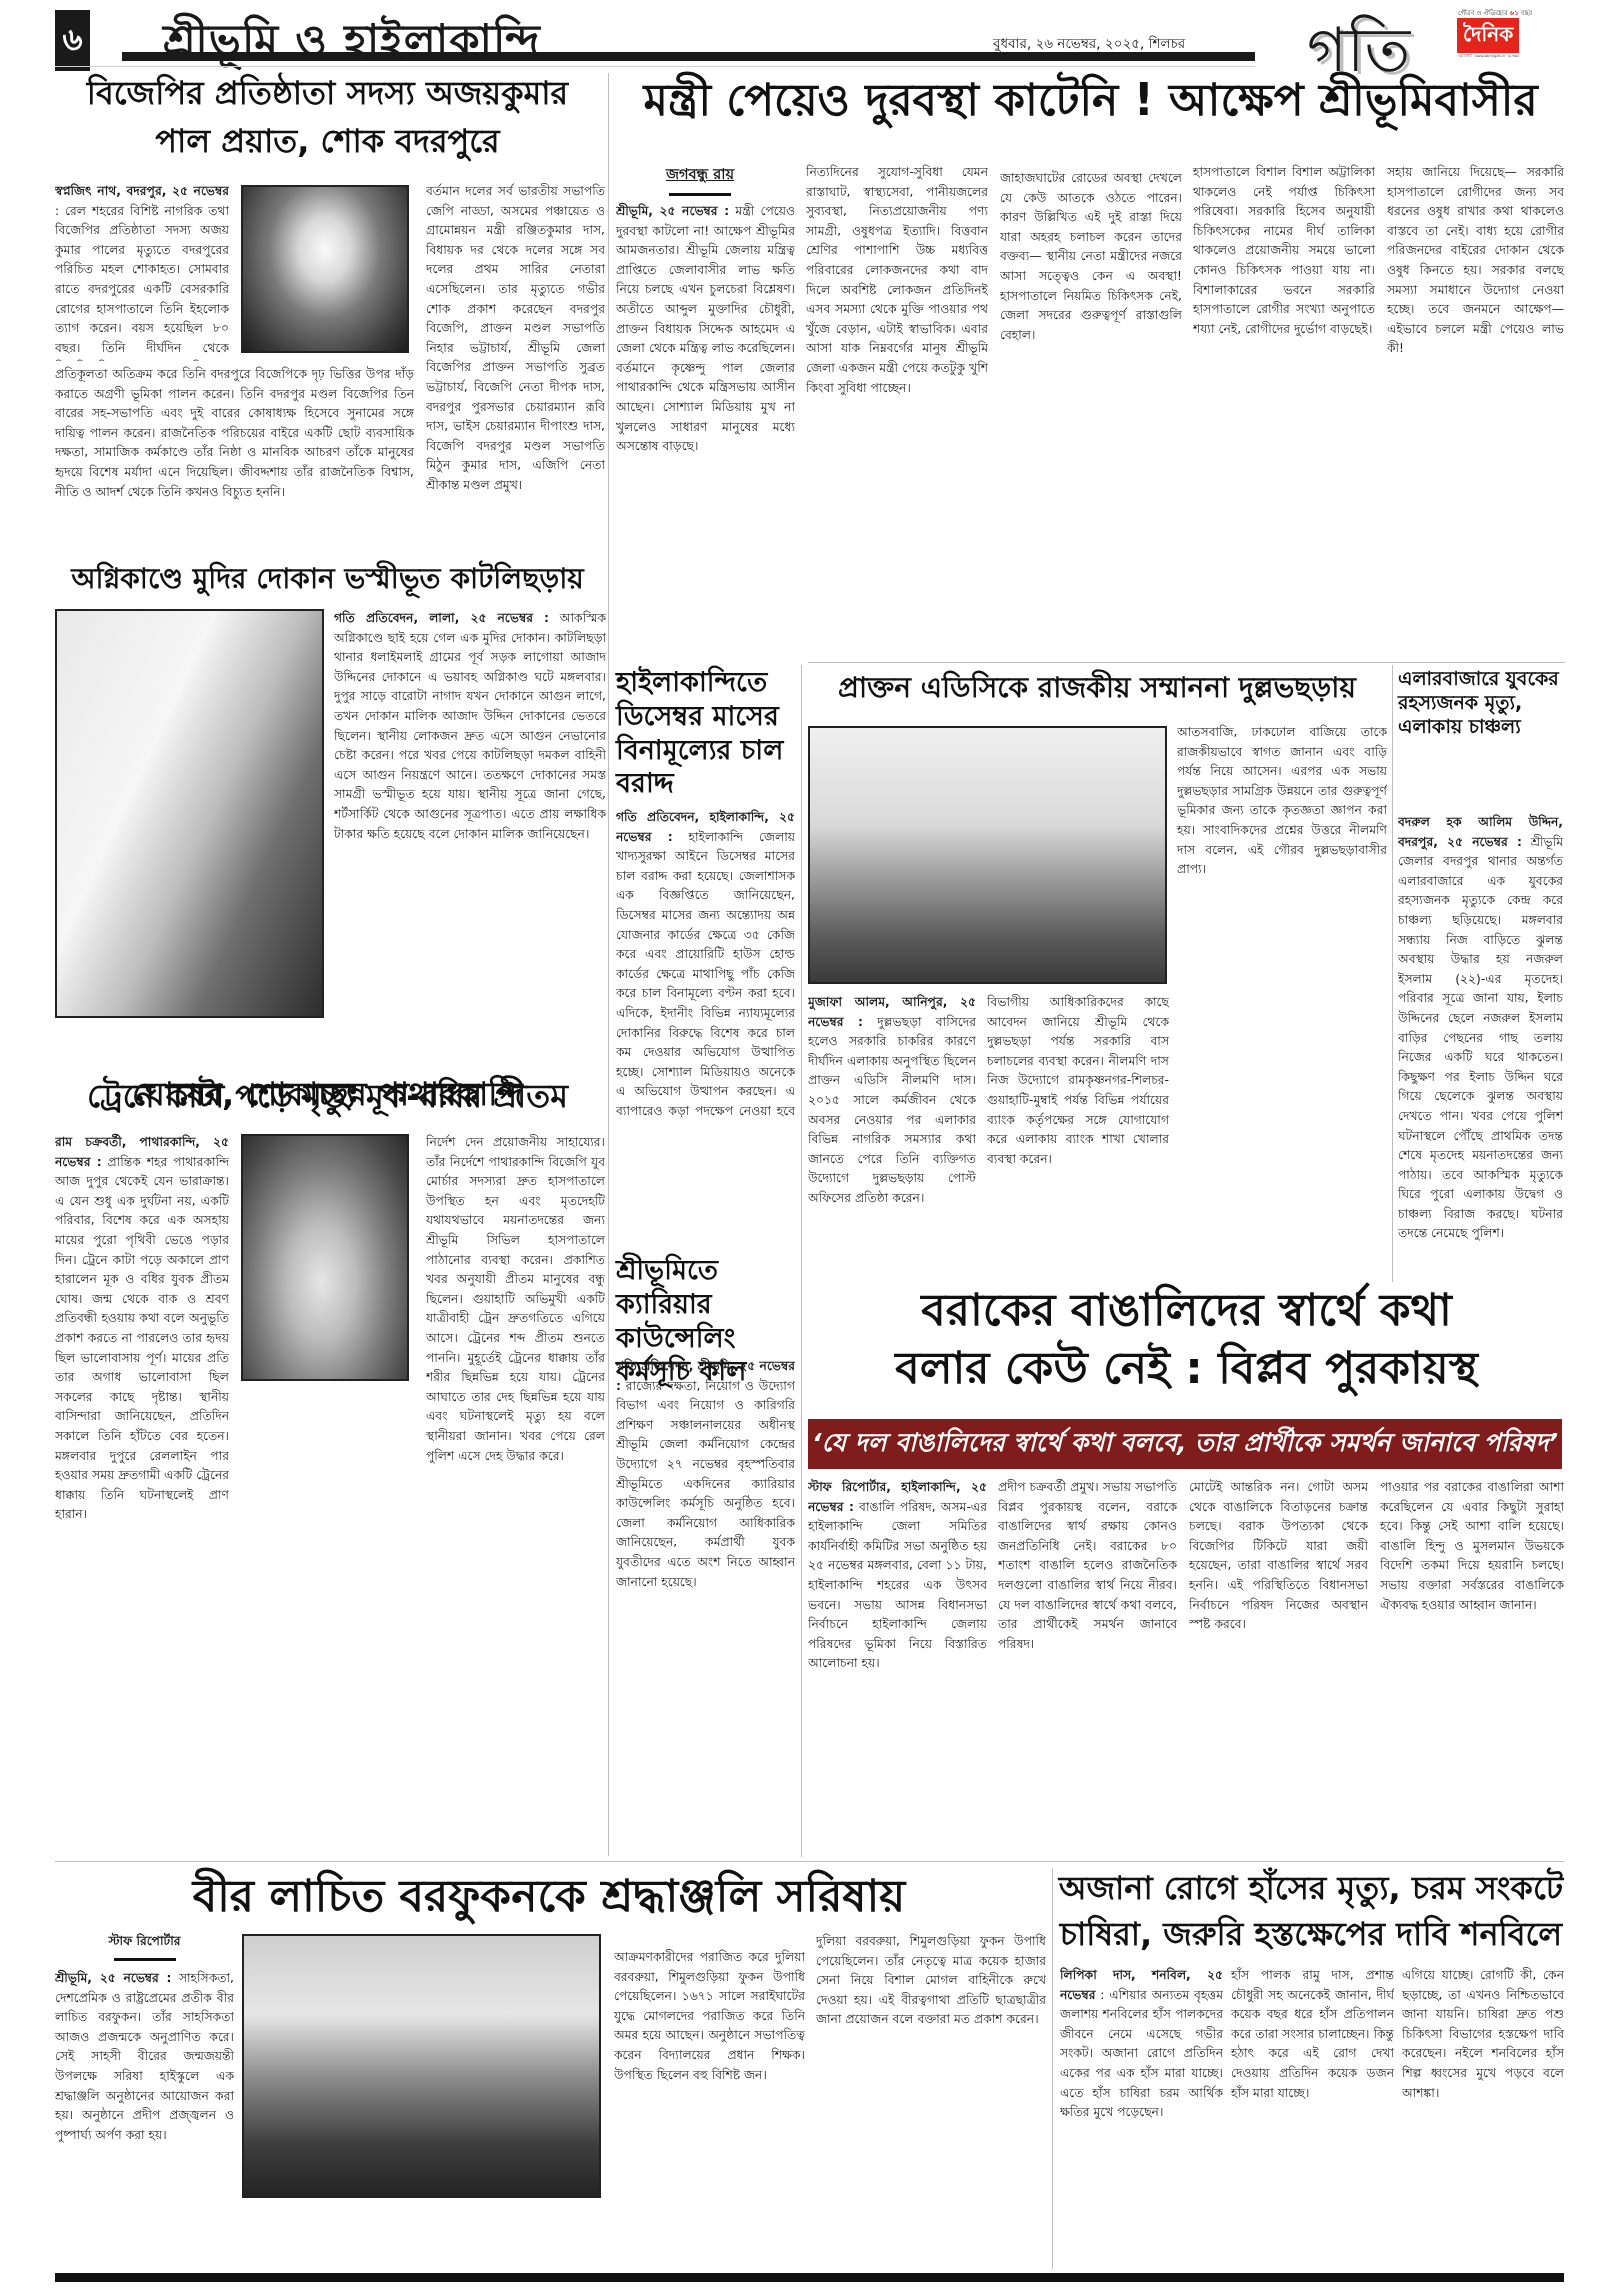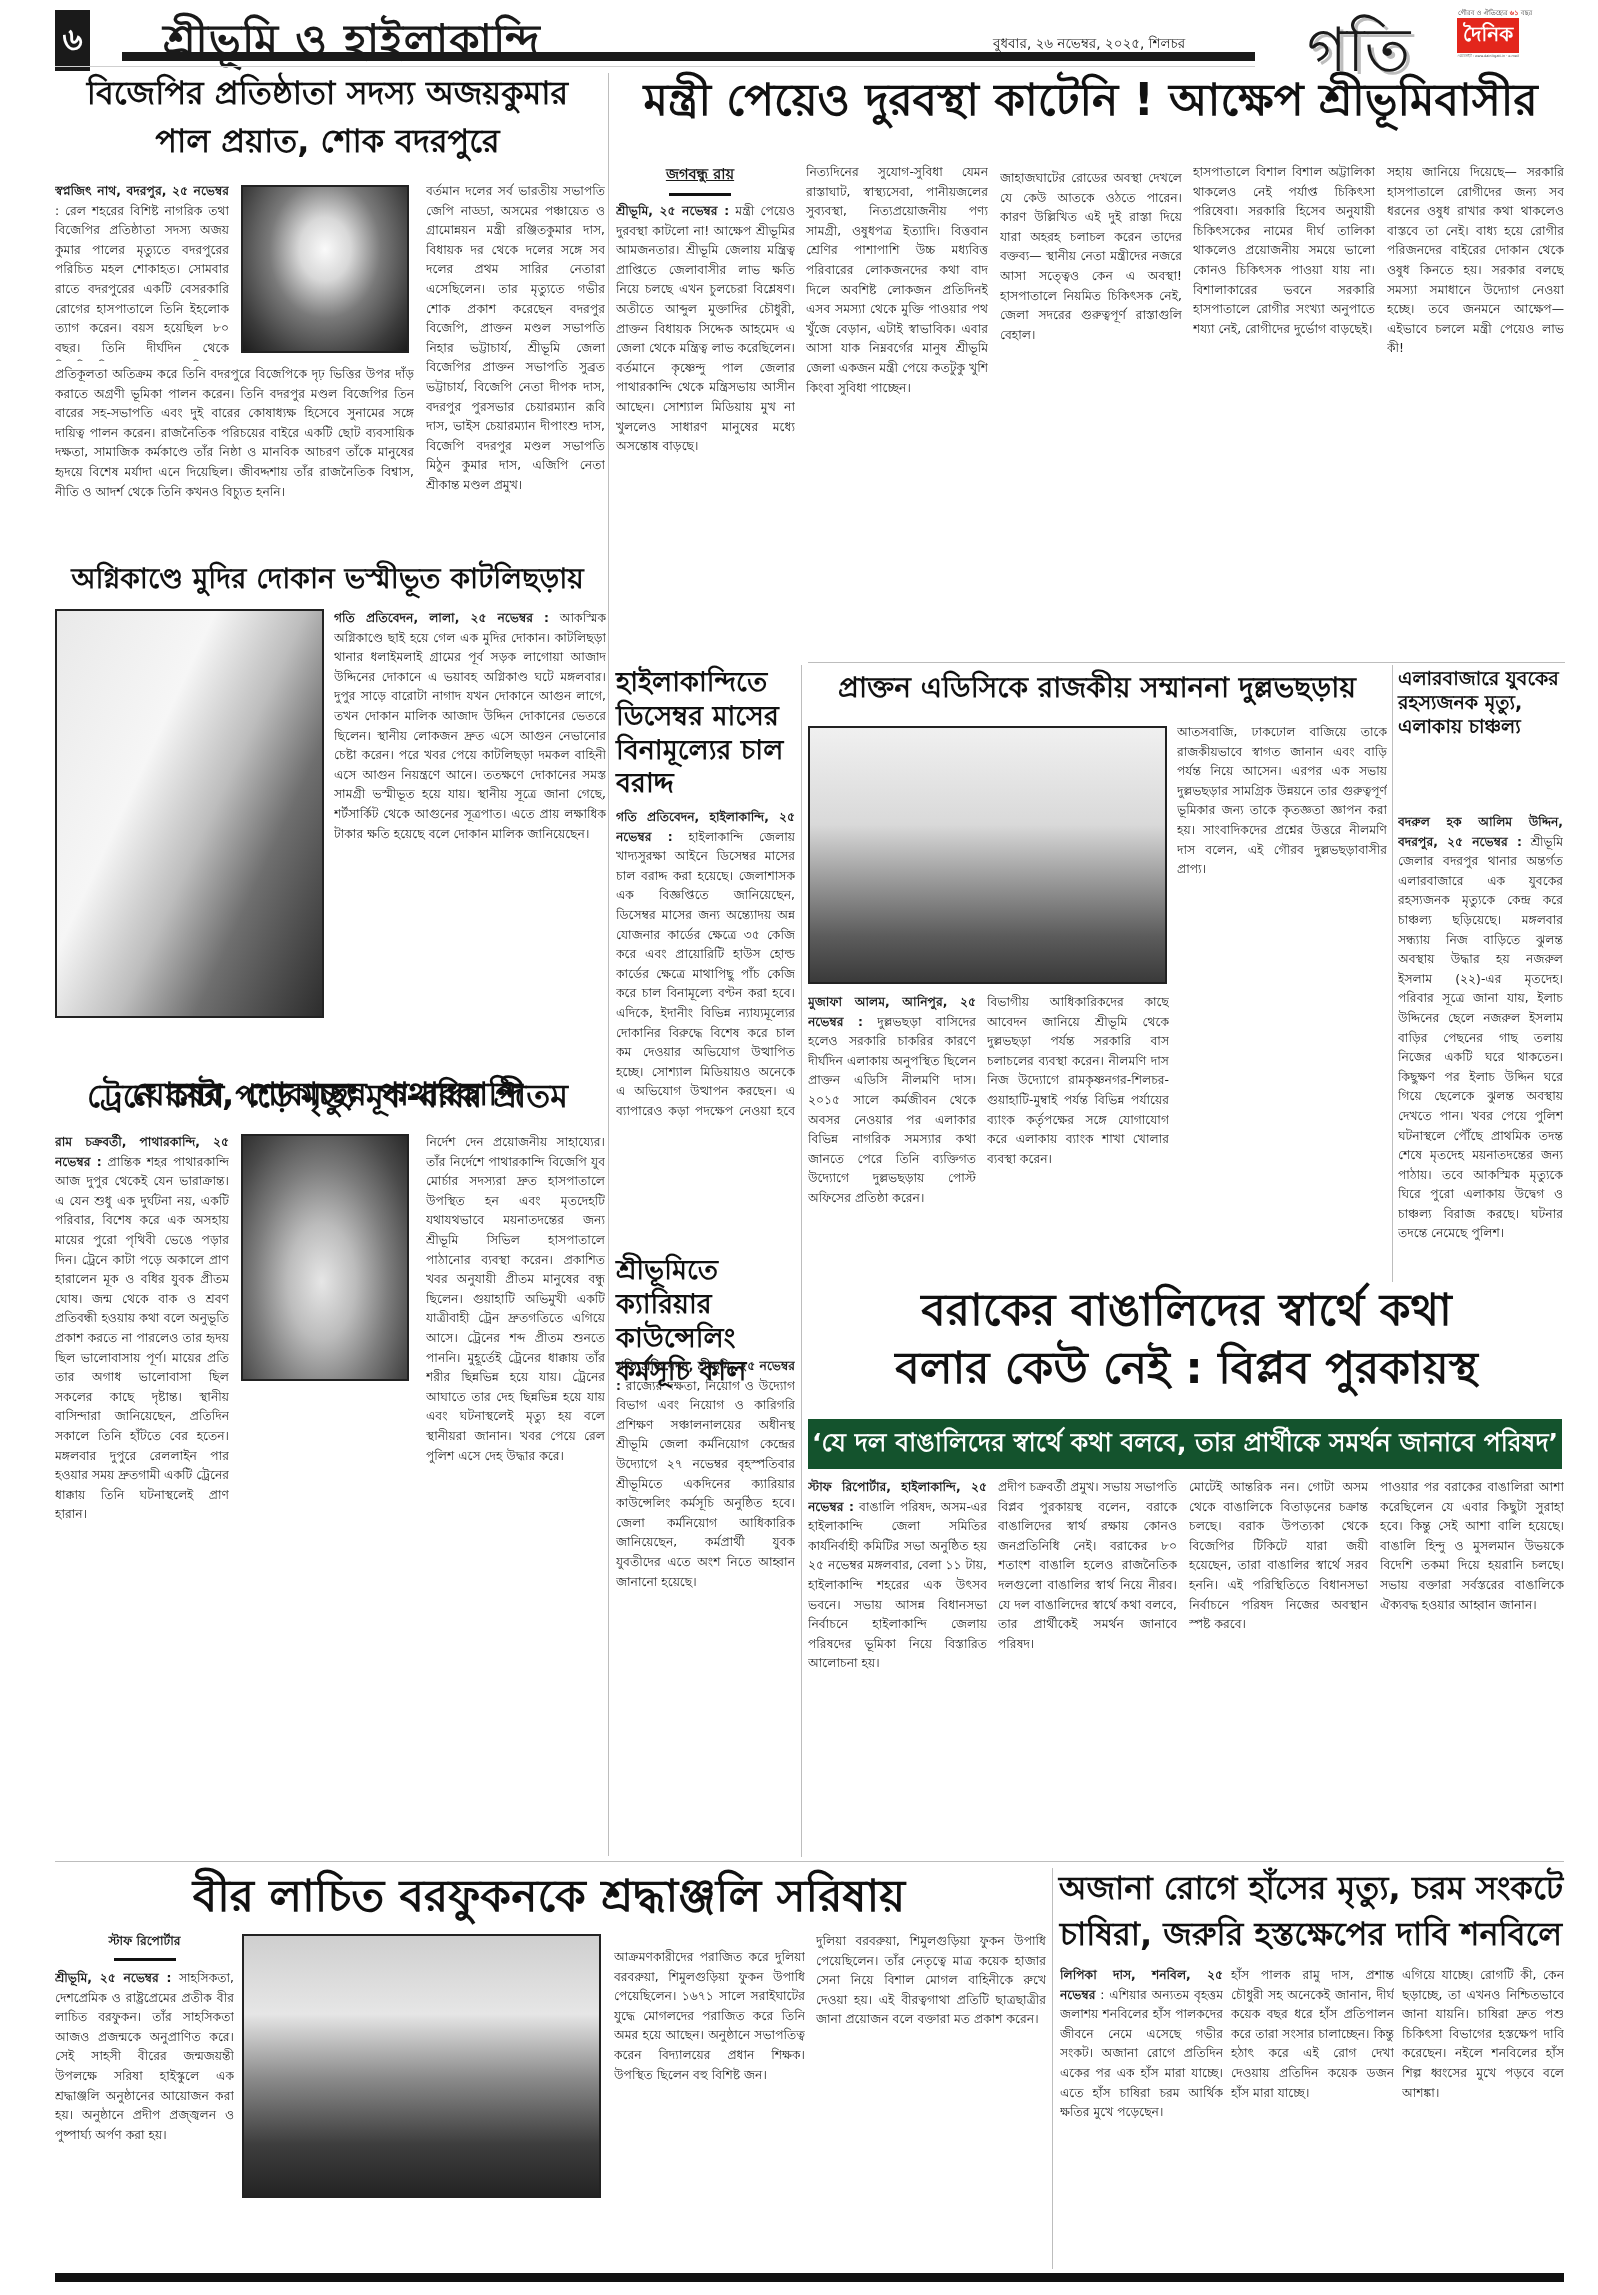--- a/index.html
+++ b/index.html
@@ -38,21 +38,21 @@
   .byline-rule { height: 3.4px; background: #111; margin: 5.6px auto 0; width: 62px; }
 
   
   .photo { border: 2.2px solid #222; overflow: hidden; }
   .photo-portrait-old { background: radial-gradient(ellipse at 50% 38%, #fafafa 0%, #d8d8d8 22%, #7a7a7a 48%, #3b3b3b 80%, #1c1c1c 100%); }
   .photo-fire { background: linear-gradient(115deg, #e9e9e9 0%, #f6f6f6 35%, #bdbdbd 55%, #6f6f6f 72%, #2d2d2d 100%); }
   .photo-young { background: radial-gradient(ellipse at 48% 60%, #e6e6e6 0%, #bcbcbc 28%, #7d7d7d 55%, #4a4a4a 80%, #2a2a2a 100%); }
   .photo-crowd { background: linear-gradient(180deg, #f0f0f0 0%, #d9d9d9 38%, #9a9a9a 60%, #5c5c5c 82%, #3a3a3a 100%); }
   .photo-group { background: linear-gradient(180deg, #cfcfcf 0%, #e6e6e6 30%, #8a8a8a 55%, #3e3e3e 80%, #242424 100%); }
 
-  .banner { background: #14532d; color: #fff; font-weight: bold; font-size: 25px; display: flex; align-items: center; justify-content: center; }
+  .banner { background: #7f1d1d; color: #fff; font-weight: bold; font-size: 25px; display: flex; align-items: center; justify-content: center; font-style: italic; }
   .vrule { width: 1.1px; background: #bdbdbd; }
   .hrule { height: 1.1px; background: #bdbdbd; }
   .footer-bar { left: 55px; top: 2273px; width: 1509px; height: 9px; background: #111; }
 </style>
 </head>
 <body>
 
 <div class="abs page-no">৬</div>
 <div class="abs section-title">শ্রীভূমি ও হাইলাকান্দি</div>
 <div class="abs masthead-rule"></div>

